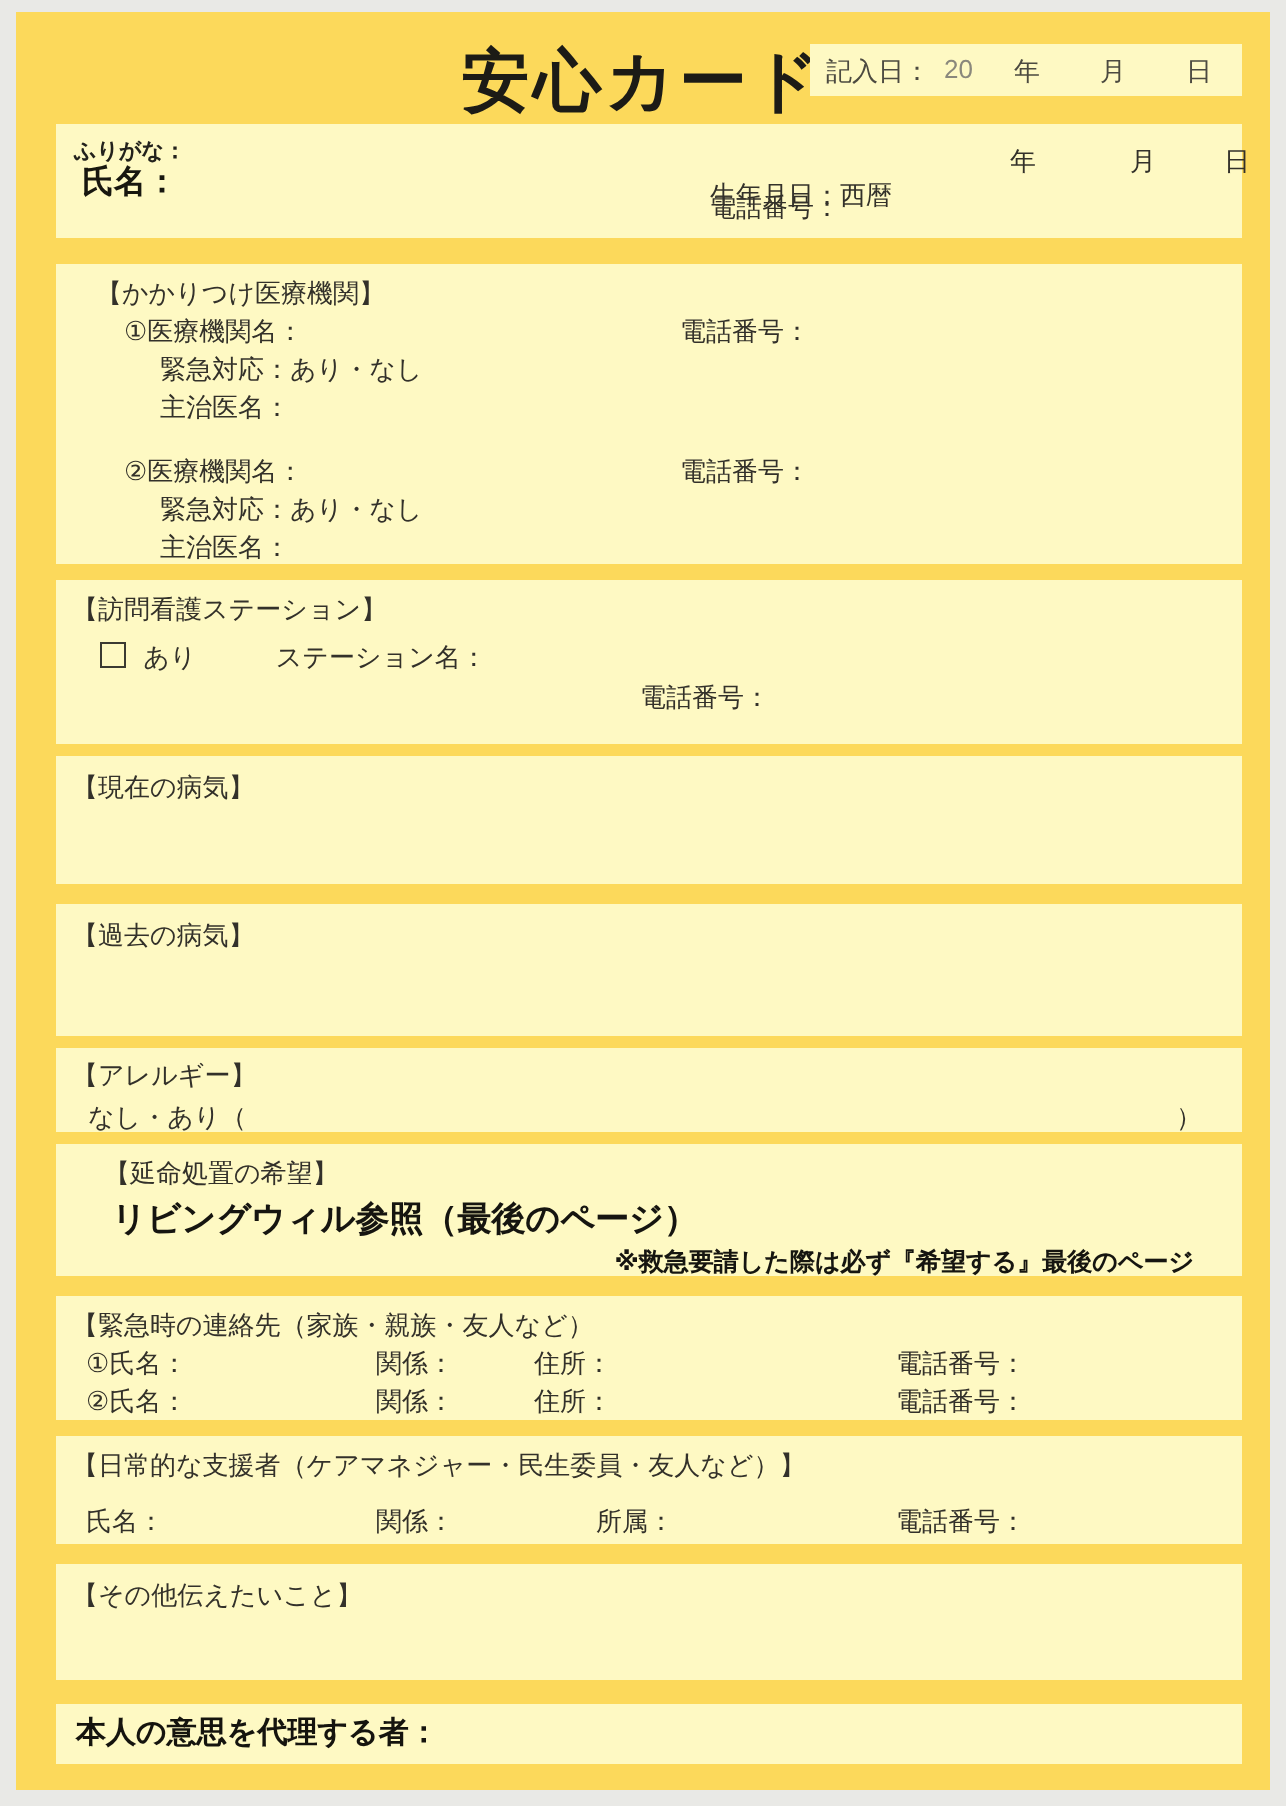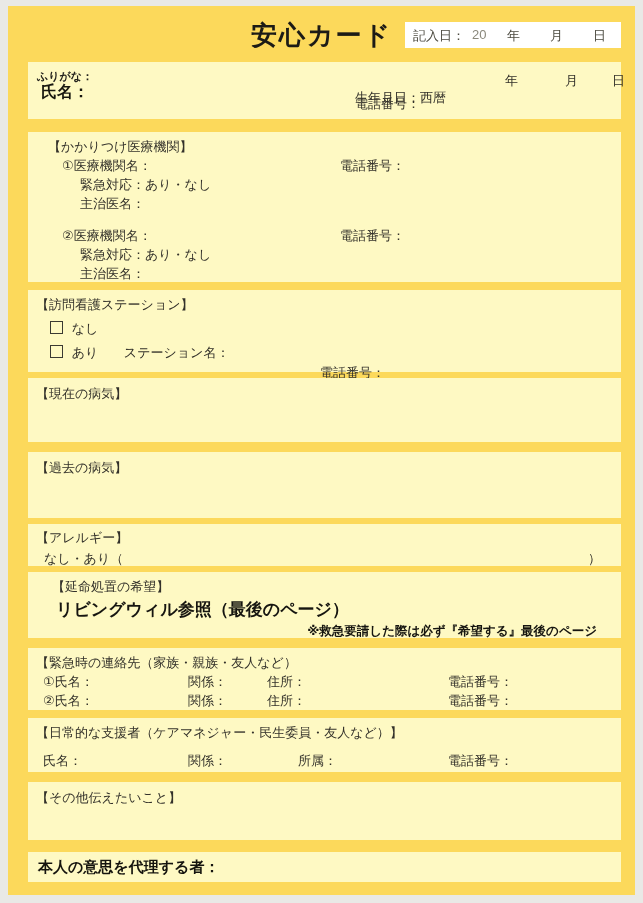--- a/index.html
+++ b/index.html
@@ -12,26 +12,26 @@
     overflow:hidden;
   }
   .card{
     position:absolute;left:8px;top:6px;
     width:627px;height:889px;
     background:#FCD95B;
   }
   .title{
     position:absolute;left:0;top:12px;width:627px;
     text-align:center;
-    font-size:26px;font-weight:bold;color:#1C1B16;
+    font-size:34px;font-weight:bold;color:#1C1B16;
     letter-spacing:2px;
   }
   .date-box{
     position:absolute;left:397px;top:16px;width:216px;height:26px;
-    background:#ffffff;
+    background:#fef9c3;
     font-size:13px;color:#4C4A40;
   }
   .date-box .dlabel{position:absolute;left:8px;top:5px;}
   .date-box .dval{position:absolute;left:67px;top:5px;color:#8A887C;}
   .date-box .d-year{position:absolute;left:102px;top:5px;}
   .date-box .d-month{position:absolute;left:145px;top:5px;}
   .date-box .d-day{position:absolute;left:188px;top:5px;}
 
   .panel{
     position:absolute;left:20px;width:593px;
@@ -66,21 +66,21 @@
   .phone-col{position:absolute;left:292px;top:0;}
   .m-gap{height:13px;}
 
   
   .n-row{position:relative;padding-left:14px;margin-top:5px;height:19px;}
   .checkbox{
     display:inline-block;width:11px;height:11px;
     border:1.5px solid #3B3A32;background:transparent;
     margin-right:5px;vertical-align:-1px;
   }
-  .station{margin-left:22px;text-align:center;}
+  .station{margin-left:36px;text-align:center;}
   .n-phone{margin-left:284px;margin-top:1px;}
 
   
   .a-row{position:relative;padding-left:8px;margin-top:2px;}
   .a-close{position:absolute;right:12px;top:0;}
 
   
   .life-main{font-size:17px;font-weight:bold;color:#161510;margin-left:4px;margin-top:2px;line-height:24px;}
   .life-note{font-size:12.5px;font-weight:bold;color:#161510;text-align:right;margin-top:0px;}
 
@@ -139,24 +139,20 @@
       </div>
       <div class="line l-sub">緊急対応：あり・なし</div>
       <div class="line l-sub">主治医名：</div>
     </div>
   </div>
 
   <div class="panel p-nurse">
     <div>【訪問看護ステーション】</div>
     <div class="n-row">
       <span class="checkbox"></span>
-      <span>なし</span>
-    </div>
-    <div class="n-row">
-      <span class="checkbox"></span>
       <span>あり</span>
       <span class="station">ステーション名：</span>
     </div>
     <div class="n-phone">電話番号：</div>
   </div>
 
   <div class="panel p-current">
     <div>【現在の病気】</div>
   </div>
 

